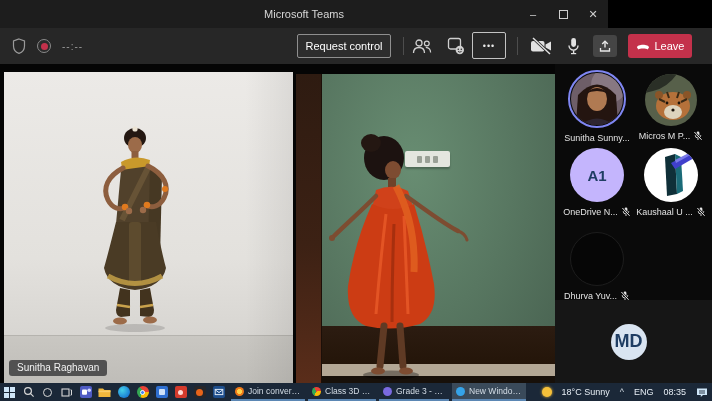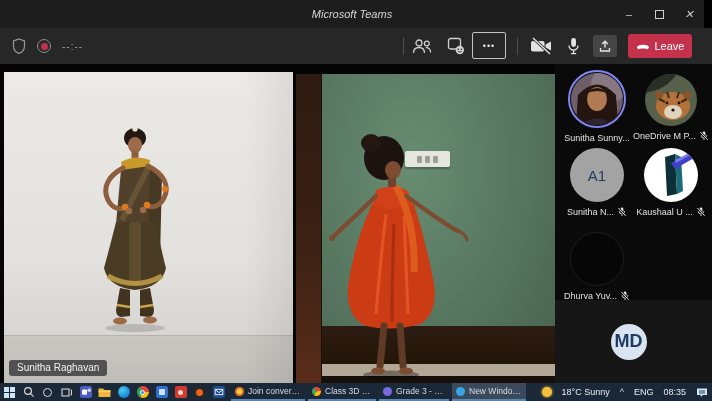--- a/index.html
+++ b/index.html
@@ -1,21 +1,21 @@
 <!DOCTYPE html>
 <html><head>
 <meta charset="utf-8">
 <style>
   * { box-sizing: border-box; margin: 0; padding: 0; }
   html,body { background:#222; }
   body { font-family:"Liberation Sans", sans-serif; }
   #app { position:relative; width:712px; height:401px; background:#000; overflow:hidden; }
 
   
-  .titlebar { position:absolute; left:0; top:0; width:704px; height:28px; background:#1d1d1d;font-style:italic; }
+  .titlebar { position:absolute; left:0; top:0; width:608px; height:28px; background:#1d1d1d; }
   .titlebar .title { position:absolute; left:0; right:0; top:0; height:28px; line-height:28px;
      text-align:center; color:#d6d6d6; font-size:11px; }
   .wincontrols { position:absolute; right:0; top:0; height:28px; display:flex; }
   .winbtn { width:30px; height:28px; display:flex; align-items:center; justify-content:center;
      color:#cfcfcf; font-size:11px; }
   .maxbox { width:9px; height:9px; border:1px solid #cfcfcf; }
 
   
   .toolbar { position:absolute; left:0; top:28px; width:712px; height:36px; background:#272727; }
   .tb-left { position:absolute; left:12px; top:0; height:36px; display:flex; align-items:center; gap:11px; }
@@ -62,22 +62,22 @@
      justify-content:center; gap:3px; }
   .switch-plate i { width:5px; height:7px; background:#9aa096; border-radius:1px; }
   .dancer-svg { position:absolute; left:0; top:0; }
 
   
   .sidebar { position:absolute; left:555px; top:64px; width:157px; height:319px; background:#0a0a0a; }
   .ptile { position:absolute; display:flex; flex-direction:column; align-items:center; }
   .avatar { border-radius:50%; overflow:hidden; }
   .av-ring { border:2px solid #7f86f2; padding:1px; background:#0a0a0a; border-radius:50%; }
   .av-ring svg { border-radius:50%; display:block; }
-  .initials { display:flex; align-items:center; justify-content:center; background:#a3a3a3;
-     color:#1f3d63; font-weight:normal; }
+  .initials { display:flex; align-items:center; justify-content:center; background:#c4b5fd;
+     color:#1f3d63; font-weight:bold; }
   .pname { display:flex; align-items:center; gap:3px; color:#e2e2e2; font-size:9px; margin-top:5px;
      white-space:nowrap; }
   .overflow-circle { background:#525252; color:#fff; font-size:12px; display:flex;
      align-items:center; justify-content:center; border-radius:50%; }
   .bottom-tile { position:absolute; left:0; top:236px; width:157px; height:83px; background:#161616;
      display:flex; align-items:center; justify-content:center; }
   .md-circle { width:36px; height:36px; border-radius:50%; background:#d9e4f1; color:#1f3d63;
      font-size:18px; font-weight:bold; display:flex; align-items:center; justify-content:center;
      margin-left:-10px; }
 
@@ -121,20 +121,23 @@
     <div class="tb-left">
       <svg width="14" height="16" viewBox="0 0 14 16">
         <path d="M7,1 L12.5,3 V8 C12.5,12 10,14.4 7,15.4 C4,14.4 1.5,12 1.5,8 V3 Z" fill="none" stroke="#9a9a9a" stroke-width="1.2"></path>
       </svg>
       <div class="rec-outer">
         <div class="rec-dot"></div>
       </div>
       <div class="timer">--:--</div>
     </div>
 
+    <div class="req-btn">
+      <span>Request control</span>
+    </div>
 
     <div class="tb-sep" style="left:403px"></div>
 
     <div class="tb-icon" style="left:410px; width:24px">
       <svg width="20" height="16" viewBox="0 0 20 16">
         <circle cx="7" cy="5" r="3" fill="none" stroke="#d0d0d0" stroke-width="1.3"></circle>
         <path d="M1.5,15 Q1.5,9.5 7,9.5 Q12.5,9.5 12.5,15" fill="none" stroke="#d0d0d0" stroke-width="1.3"></path>
         <circle cx="14.8" cy="5.5" r="2.4" fill="none" stroke="#d0d0d0" stroke-width="1.2"></circle>
         <path d="M13.8,9.4 Q18.6,9.9 18.6,14.6" fill="none" stroke="#d0d0d0" stroke-width="1.2"></path>
       </svg>
@@ -284,35 +287,35 @@
         <ellipse cx="28" cy="32" rx="17" ry="14" fill="#b5713a"></ellipse>
         <circle cx="14" cy="21" r="4" fill="#8a5528"></circle>
         <circle cx="42" cy="21" r="4" fill="#8a5528"></circle>
         <ellipse cx="28" cy="38" rx="9" ry="7" fill="#ddd3bd"></ellipse>
         <path d="M14,25 L20,28 M42,25 L36,28 M22,18 L24,24 M34,18 L32,24" stroke="#3a2a16" stroke-width="2"></path>
         <circle cx="22" cy="29" r="1.4" fill="#1a120a"></circle>
         <circle cx="34" cy="29" r="1.4" fill="#1a120a"></circle>
         <circle cx="28" cy="36" r="1.6" fill="#1a120a"></circle>
       </svg>
       <div class="pname">
-        <span>OneDrive M P...</span>
+        <span>Micros M P...</span>
         <svg width="10" height="10" viewBox="0 0 10 10">
           <rect x="3.6" y="0.6" width="2.8" height="5" rx="1.4" fill="#e6e6e6"></rect>
           <path d="M2.2,4.2 a2.8,2.8 0 0 0 5.6,0" stroke="#e6e6e6" fill="none" stroke-width="0.9"></path>
           <line x1="5" y1="7.4" x2="5" y2="9" stroke="#e6e6e6" stroke-width="0.9"></line>
           <line x1="1.4" y1="1" x2="8.6" y2="8.8" stroke="#0a0a0a" stroke-width="2"></line>
           <line x1="1.4" y1="1" x2="8.6" y2="8.8" stroke="#e6e6e6" stroke-width="1"></line>
         </svg>
       </div>
     </div>
 
     <div class="ptile" style="left:8px; top:84px; width:68px">
       <div class="avatar initials" style="width:54px; height:54px; font-size:15px">A1</div>
       <div class="pname">
-        <span>Sunitha N...</span>
+        <span>OneDrive N...</span>
         <svg width="10" height="10" viewBox="0 0 10 10">
           <rect x="3.6" y="0.6" width="2.8" height="5" rx="1.4" fill="#e6e6e6"></rect>
           <path d="M2.2,4.2 a2.8,2.8 0 0 0 5.6,0" stroke="#e6e6e6" fill="none" stroke-width="0.9"></path>
           <line x1="5" y1="7.4" x2="5" y2="9" stroke="#e6e6e6" stroke-width="0.9"></line>
           <line x1="1.4" y1="1" x2="8.6" y2="8.8" stroke="#0a0a0a" stroke-width="2"></line>
           <line x1="1.4" y1="1" x2="8.6" y2="8.8" stroke="#e6e6e6" stroke-width="1"></line>
         </svg>
       </div>
     </div>
 

